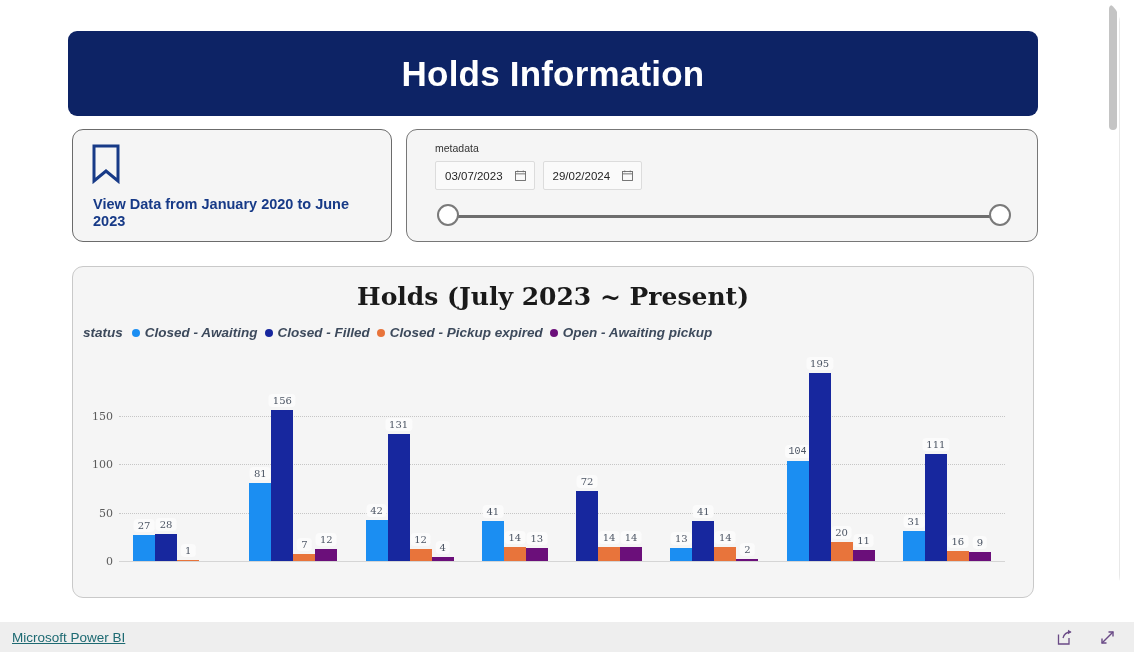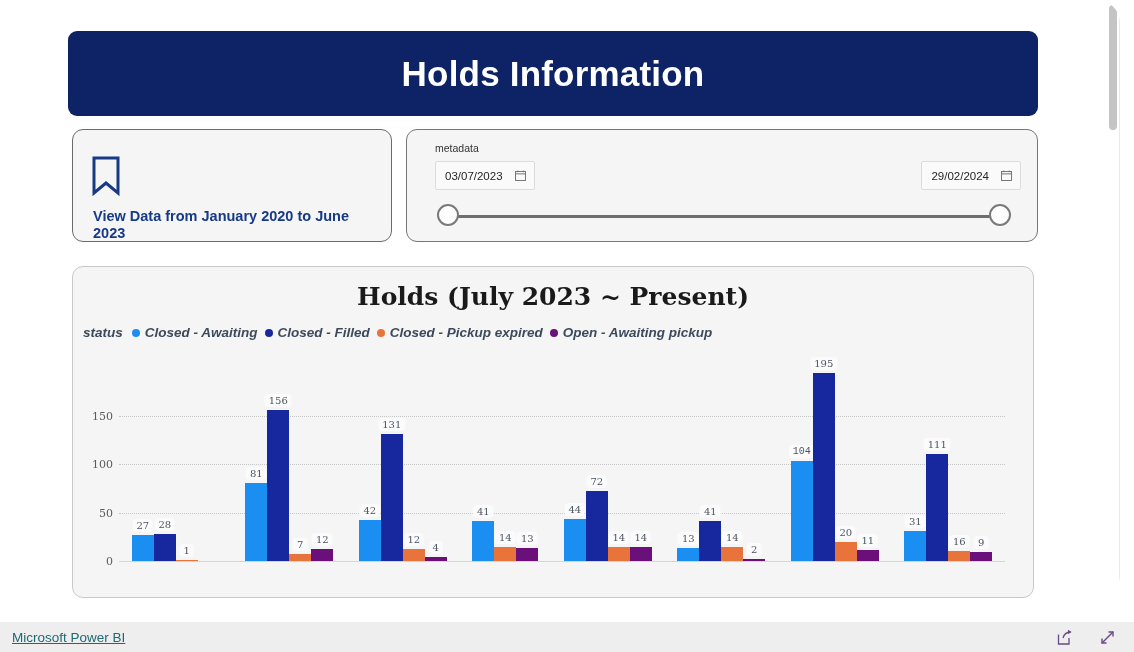--- a/index.html
+++ b/index.html
@@ -23,36 +23,36 @@
     display:flex;align-items:center;justify-content:center;
   }
   #header-title{
     color:#ffffff;font-size:35px;font-weight:bold;letter-spacing:.2px;
   }
 
   
   #bookmark-card{
     position:absolute;left:72px;top:129px;width:320px;height:113px;
     background:#f5f5f5;border:1.6px solid #6b6b6b;border-radius:11px;
-    box-sizing:border-box;padding:24px 14px;
+    box-sizing:border-box;padding:12px 14px;
   }
   #bookmark-icon{display:block;margin:2px 0 0 4px;}
   #bookmark-label{
     margin-top:12px;margin-left:6px;
     color:#173a87;font-size:14.5px;font-weight:bold;line-height:1.2;
   }
 
   
   #date-slicer{
     position:absolute;left:406px;top:129px;width:632px;height:113px;
     background:#f5f5f5;border:1.4px solid #777;border-radius:11px;
     box-sizing:border-box;padding:12px 16px;
   }
   #slicer-title{color:#333;font-size:10.5px;margin:0 0 7px 12px;}
-  .slicer-inputs{display:flex;gap:8px;margin-left:12px;justify-content:space-between;}
+  .slicer-inputs{display:flex;gap:8px;margin-left:12px;}
   .date-box{
     display:flex;align-items:center;gap:12px;
     border:1px solid #dcdcdc;background:#fafafa;border-radius:2px;
     padding:4px 8px 4px 9px;height:19px;
   }
   .date-value{font-size:11.5px;color:#252525;}
   .cal-ico{width:11px;height:11px;display:block;}
   .slider-row{
     position:relative;margin:14px 10px 0 14px;height:24px;
   }
@@ -288,24 +288,20 @@
               <div class="bar" style="height: 13.522px; background: rgb(232, 116, 59);"></div>
               <div class="bar-label" style="bottom: 16.522px;">14</div>
             </div>
             <div class="bar-wrap">
               <div class="bar" style="height: 12.5561px; background: rgb(107, 15, 122);"></div>
               <div class="bar-label" style="bottom: 15.5561px;">13</div>
             </div>
           </div>
           <div class="bar-group">
             <div class="bar-wrap">
-              <div class="bar" style="height: 42.4976px; background: rgb(27, 142, 242);"></div>
-              <div class="bar-label" style="bottom: 45.4976px;">44</div>
-            </div>
-            <div class="bar-wrap">
               <div class="bar" style="height: 69.5415px; background: rgb(23, 39, 158);"></div>
               <div class="bar-label" style="bottom: 72.5415px;">72</div>
             </div>
             <div class="bar-wrap">
               <div class="bar" style="height: 13.522px; background: rgb(232, 116, 59);"></div>
               <div class="bar-label" style="bottom: 16.522px;">14</div>
             </div>
             <div class="bar-wrap">
               <div class="bar" style="height: 13.522px; background: rgb(107, 15, 122);"></div>
               <div class="bar-label" style="bottom: 16.522px;">14</div>

